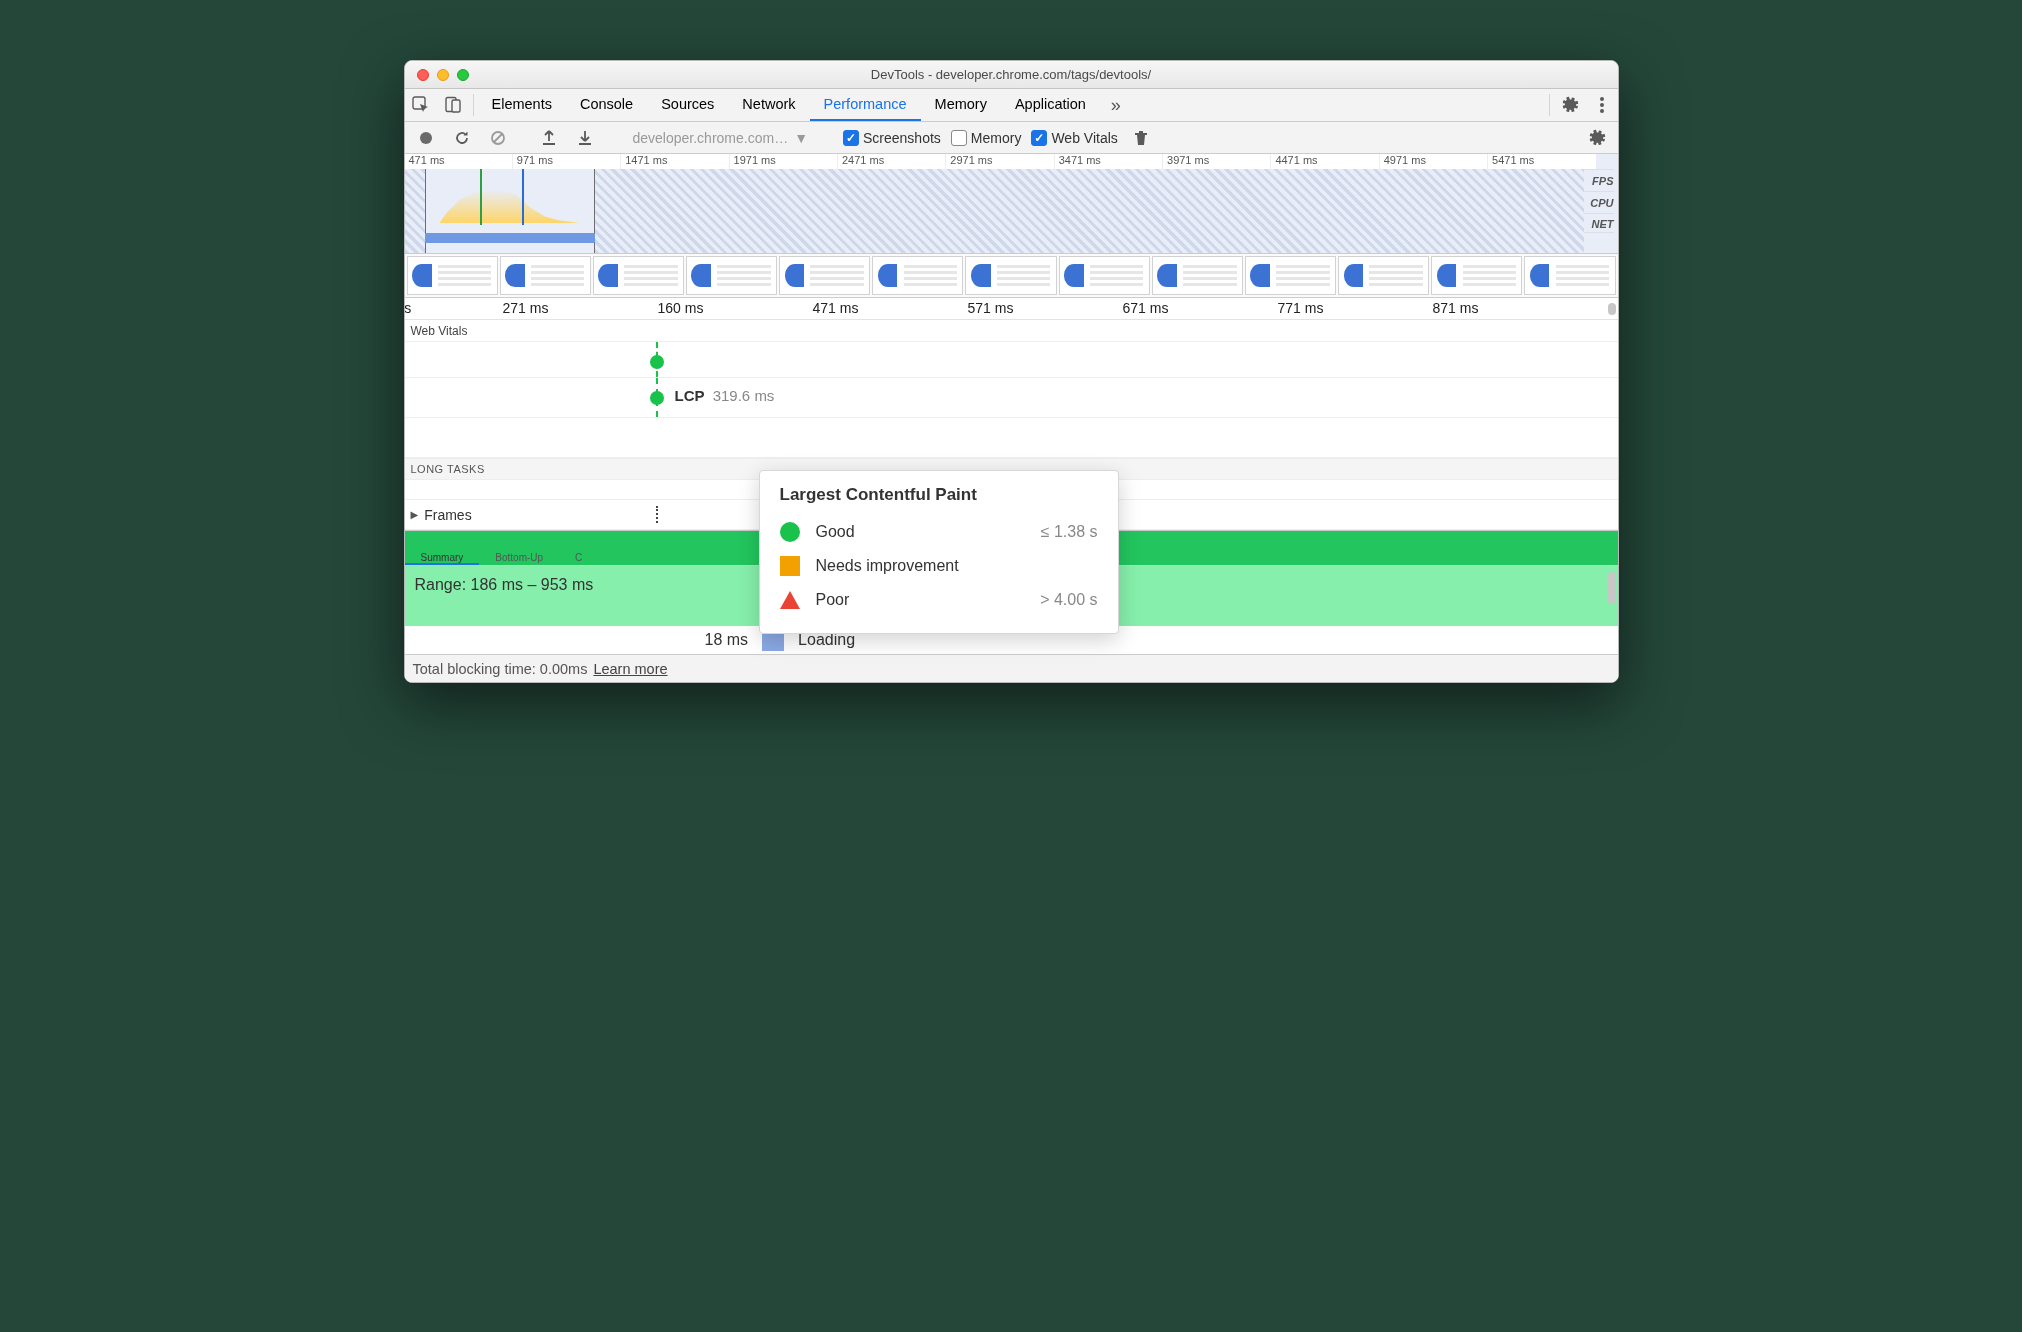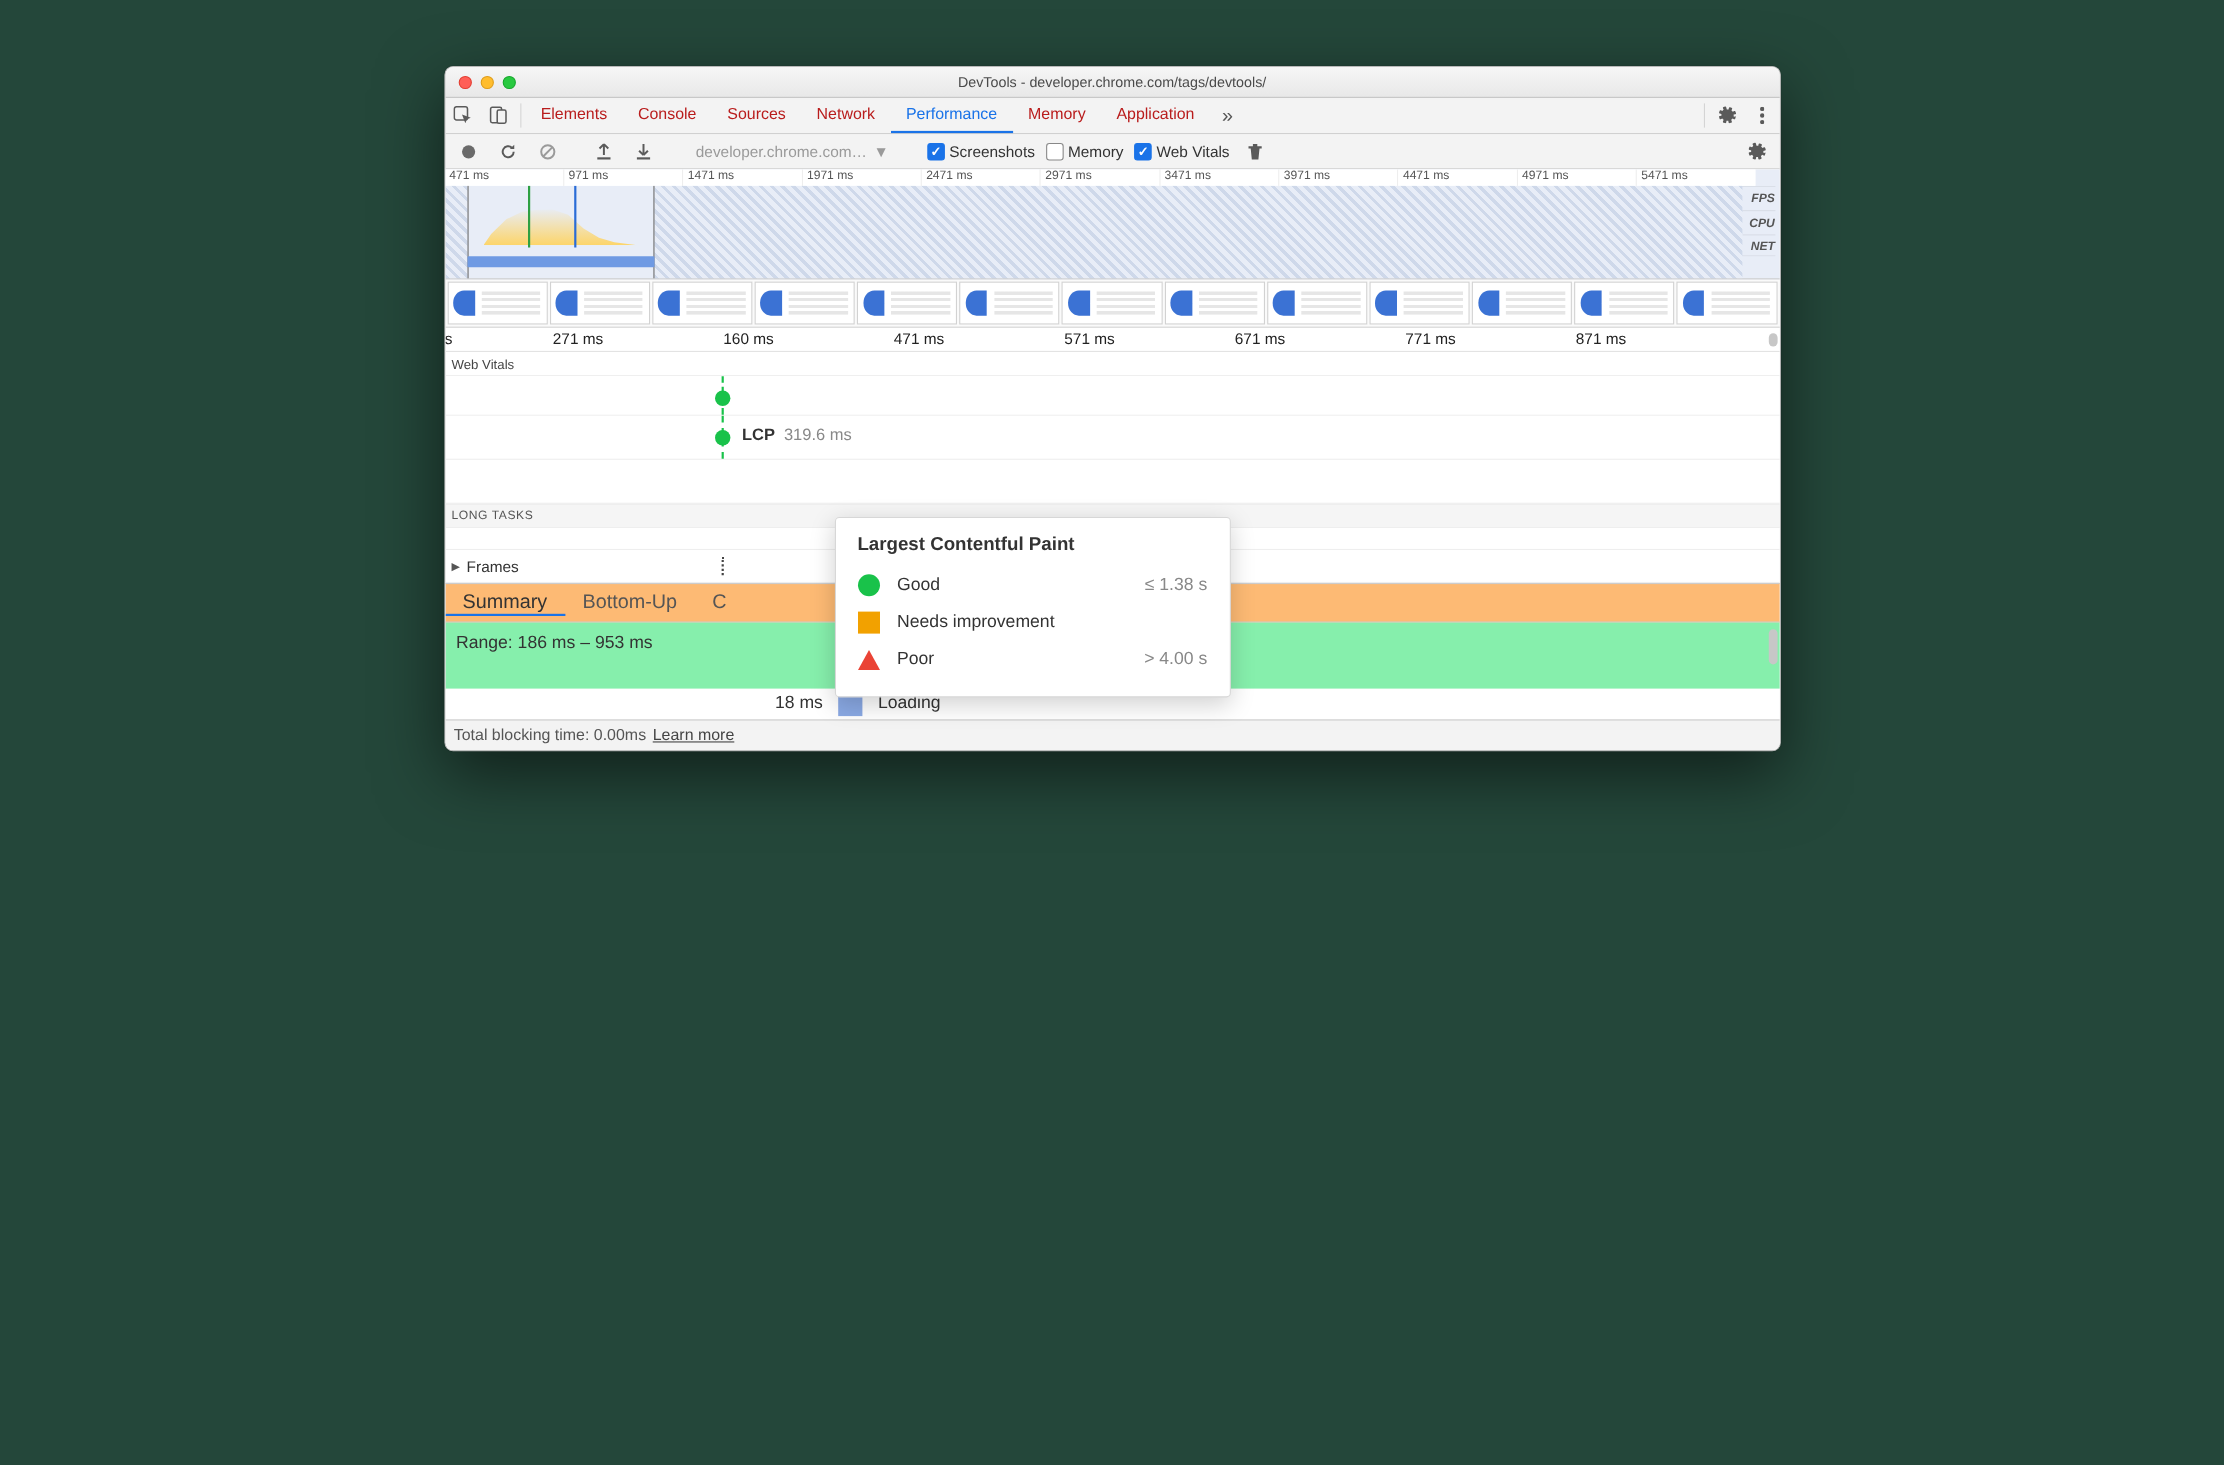--- a/index.html
+++ b/index.html
@@ -41,21 +41,21 @@
     display:flex; align-items:stretch;
     border-bottom:1px solid #ccc;
   }
   .tabs .iconbtn{
     width:32px; display:flex;align-items:center;justify-content:center;
     color:#5a5a5a;
   }
   .sep{width:1px;background:#d4d4d4;margin:5px 4px;}
   .tab{
     padding:0 14px; display:flex;align-items:center;
-    color:#b91c1c; font-size:14.5px;
+    color:#000000; font-size:14.5px;
     border-bottom:2px solid transparent;
   }
   .tab.active{color:#1a73e8;border-bottom-color:#1a73e8;}
   .tabs .spacer{flex:1}
   
   .toolbar2{
     height:32px; background:#f3f3f3; border-bottom:1px solid #ccc;
     display:flex; align-items:center; gap:10px; padding:0 8px;
     color:#5a5a5a; font-size:14px;
   }
@@ -128,21 +128,21 @@
   }
   .tooltip .tt-title{font-weight:700;font-size:17px;margin-bottom:10px}
   .tooltip .row{display:flex;align-items:center;height:34px}
   .tooltip .mark{width:20px;height:20px;margin-right:16px}
   .tooltip .good{border-radius:50%;background:#19c24a}
   .tooltip .ni{background:#f2a100}
   .tooltip .poor{width:0;height:0;border-left:10px solid transparent;border-right:10px solid transparent;border-bottom:18px solid #ea4335;}
   .tooltip .lab{flex:1}
   .tooltip .thr{color:#888}
   
-  .btabs{height:36px;background:#fdba74;border-top:1px solid #ccc;border-bottom:1px solid #ccc;display:flex;align-items:center;font-size:18px}
+  .btabs{height:36px;background:#22c55e;border-top:1px solid #ccc;border-bottom:1px solid #ccc;display:flex;align-items:flex-end;font-size:10px}
   .btab{padding:0 16px;display:flex;align-items:center;color:#555;border-bottom:2px solid transparent}
   .btab.active{color:#333;border-bottom-color:#1a73e8}
   
   .summary{background:#86efac;padding:10px 10px 6px;font-size:16px;color:#333;position:relative;height:60px;}
   .scroll-thumb2{width:8px;height:32px;background:#c7c7c7;border-radius:4px;position:absolute;right:2px;top:6px;}
   .loading-row{display:flex;gap:14px;align-items:center;justify-content:flex-start;padding-left:300px;font-size:16px;color:#333;height:28px}
   .load-sw{width:22px;height:22px;background:#8aa9e4}
   
   .status{height:28px;background:#f3f3f3;border-top:1px solid #ccc;font-size:14.5px;color:#555;display:flex;align-items:center;padding:0 8px;gap:6px}
   .status a{color:#444;text-decoration:underline}

